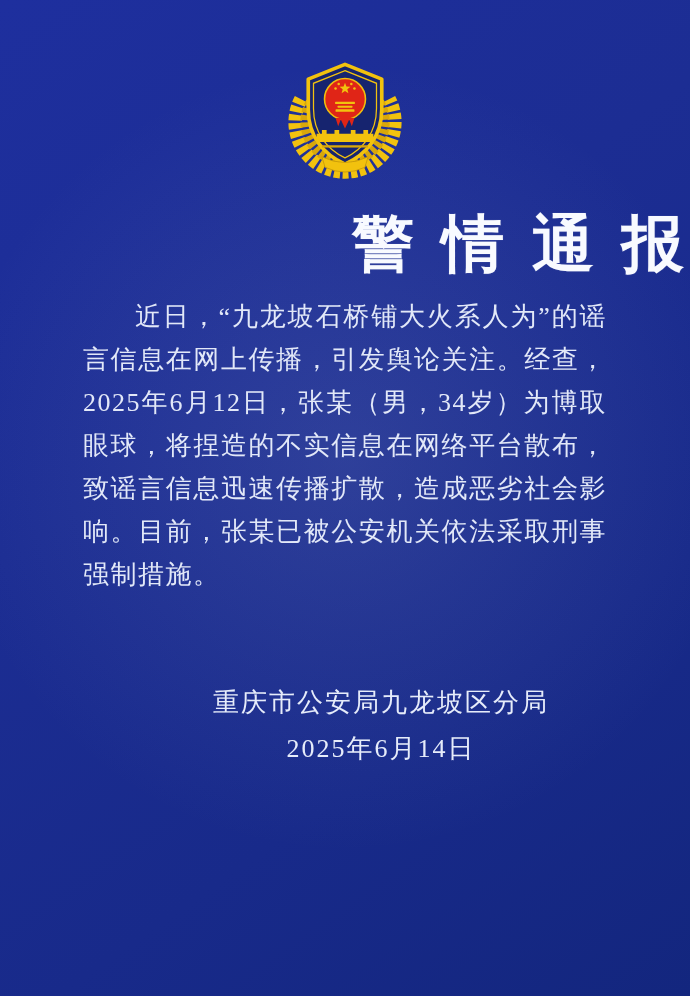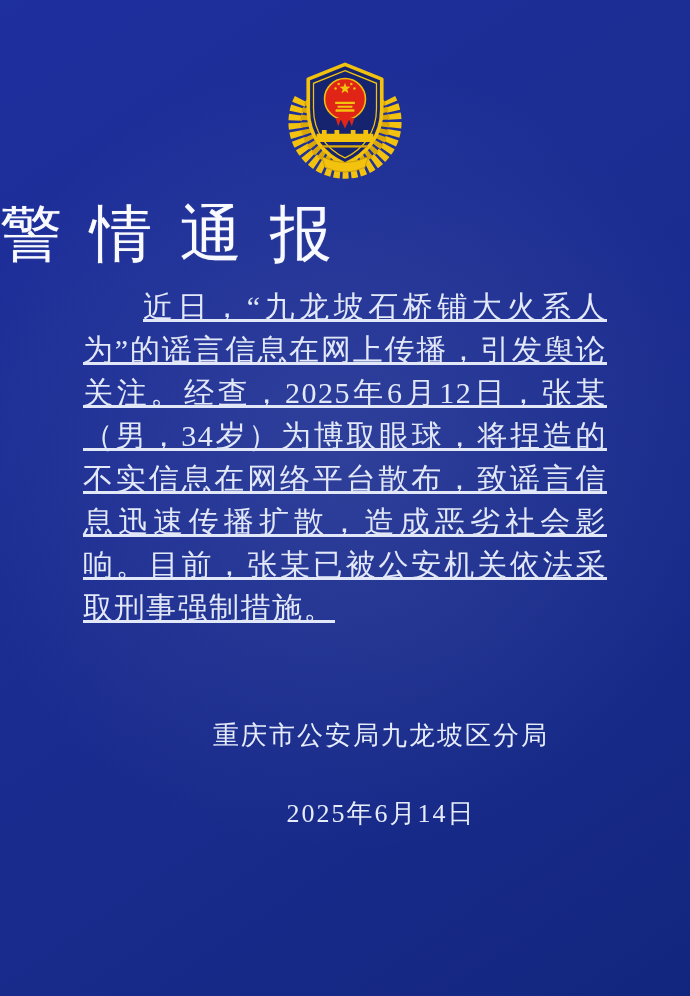--- a/index.html
+++ b/index.html
@@ -18,55 +18,54 @@
       linear-gradient(145deg, #1e2f9e 0%, #1c2d93 38%, #182a8a 70%, #13267e 100%);
     font-family: "Liberation Serif", "DejaVu Serif", serif;
   }
   .badge-wrap {
     width: 126px;
     margin: 57px auto 0 auto;
     display: flex;
     justify-content: center;
   }
   .title {
-    margin-top: 14px;
-    text-align: left;
+    margin-top: 24px;
+    text-align: right;
     font-size: 62px;
     line-height: 78px;
-    font-weight: normal;
+    font-weight: bold;
     letter-spacing: 0.10em;
     color: #f8faff;
     text-shadow: 0 0 1px rgba(255,255,255,0.4);
     white-space: nowrap;
   }
   .body-text {
     margin-top: 12px;
     padding: 0 83px;
     color: #e2e8f8;
-    font-size: 30px;
+    font-size: 26px;
     line-height: 43px;
     letter-spacing: 1.5px;
     text-align: justify;
     text-justify: inter-ideograph;
-    text-decoration: underline;
   }
   .body-text p {
     margin: 0;
     text-indent: 2em;
   }
   .signature-block {
     width: max-content;
     margin: 84px 141px 0 auto;
     text-align: center;
     color: #e6ecfa;
     font-size: 26px;
     line-height: 46px;
     letter-spacing: 2px;
   }
-  .signature-block .sig-line { white-space: nowrap; margin-top: 32px; }
+  .signature-block .sig-line { white-space: nowrap; }
 </style>
 </head>
 <body>
 
 <div class="poster">
 
   <div class="badge-wrap">
     <svg width="126" height="124" viewBox="0 0 120 118" aria-hidden="true">
 
       <path d="M18 40 A47.4 47.4 0 1 0 102 40" fill="none" stroke="#f2c20e" stroke-width="13" stroke-dasharray="5.5 2.4"></path>

